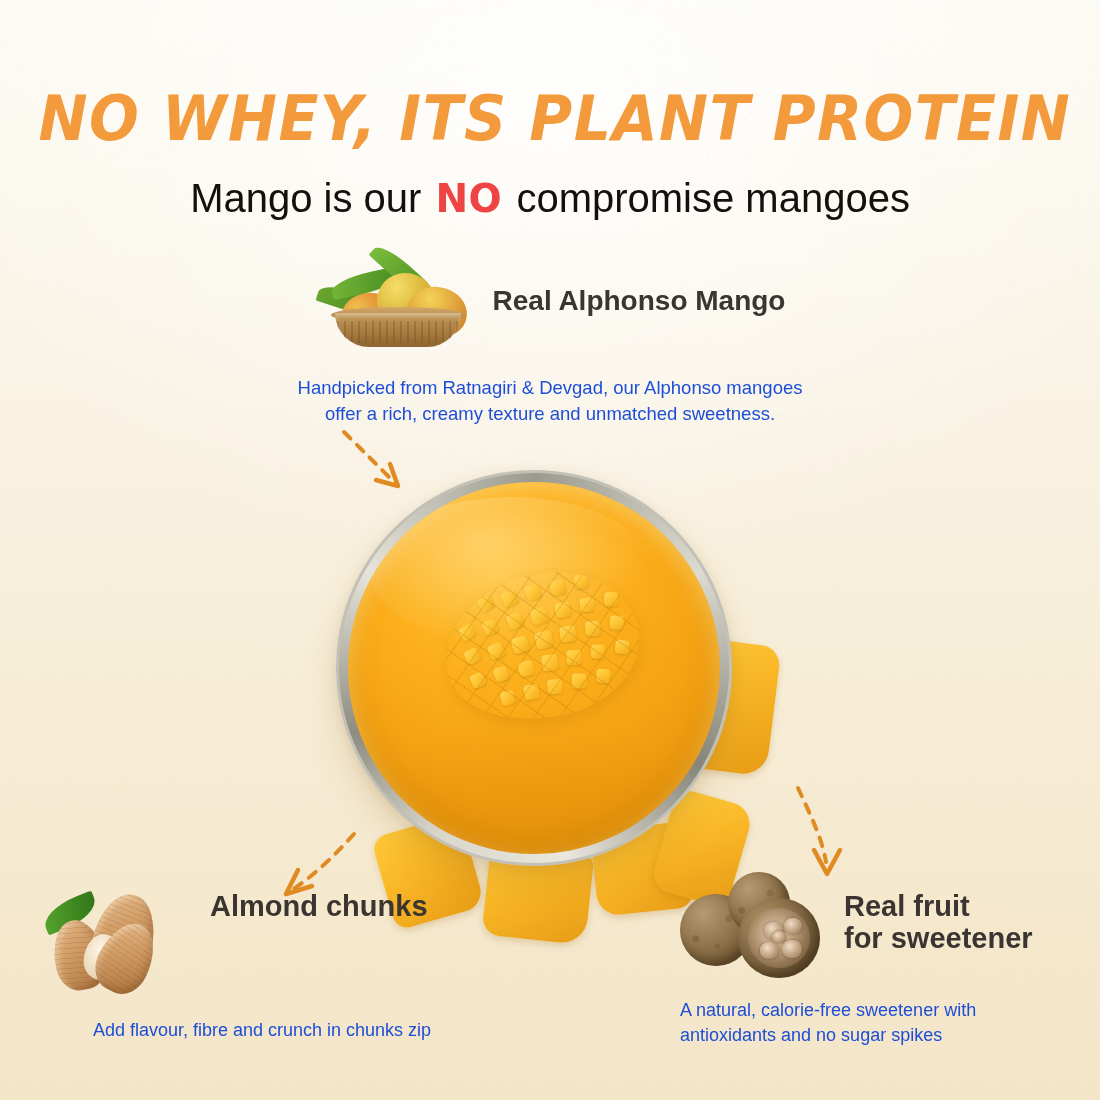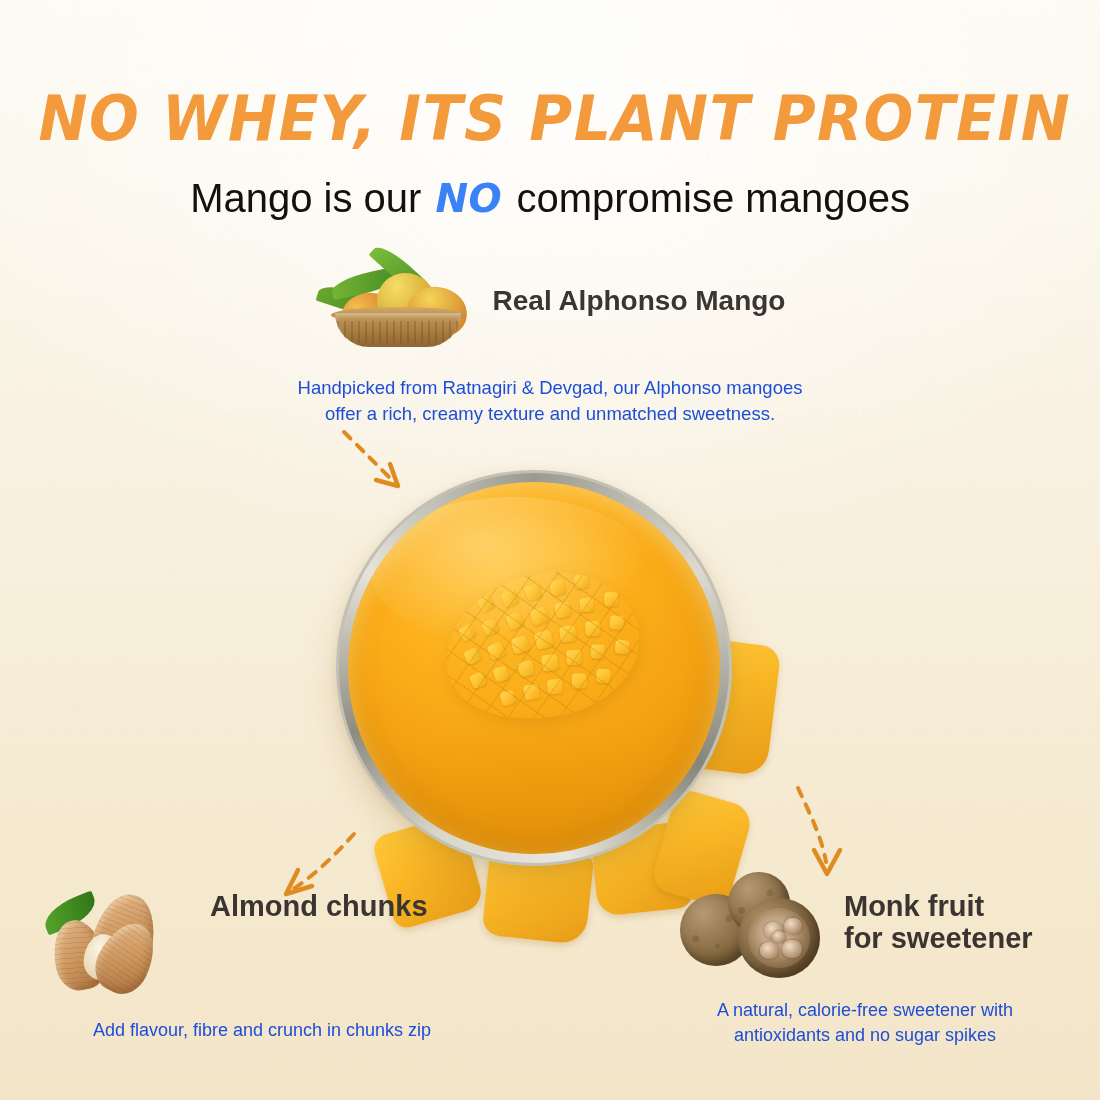--- a/index.html
+++ b/index.html
@@ -58,22 +58,22 @@
     position:absolute; top:176px; left:0; width:1100px;
     text-align:center;
     font-family:"Liberation Sans", sans-serif;
     font-weight:400;
     font-size:40px;
     color:#14100d;
     white-space:nowrap;
   }
   .subheadline .accent{
     font-family:"DejaVu Sans", sans-serif;
-    font-weight:700; font-style:italic;
-    color:#3b82f6;
+    font-weight:700; 
+    color:#ef4444;
     font-size:39px;
     letter-spacing:.5px;
     padding:0 3px;
   }
 
   
   .feat-title{
     font-family:"Liberation Sans", sans-serif;
     font-weight:700;
     color:#3a3531;
@@ -98,21 +98,21 @@
   
   .almond-block{ position:absolute; top:890px; left:42px; width:460px; }
   .almond-row{ display:flex; gap:8px; }
   .almond-title{ font-size:29px; margin-left:10px; }
   .almond-desc{ margin-top:26px; font-size:18px; text-align:center; width:440px; }
 
   
   .monk-block{ position:absolute; top:868px; left:680px; width:400px; }
   .monk-row{ display:flex; align-items:center; gap:14px; }
   .monk-title{ font-size:29px; }
-  .monk-desc{ margin-top:22px; font-size:18px; text-align:center; width:370px; }
+  .monk-desc{ margin-top:22px; font-size:18px; text-align:left; width:370px; }
 
   
   .img{ position:relative; flex:none; }
 
   
   .basket{ width:160px; height:92px; }
   .leafA,.leafB,.leafC{ position:absolute; border-radius:60% 6% 60% 6%; }
   .leafA{ width:78px;height:22px; left:2px;  top:36px; background:linear-gradient(100deg,#6aa82f,#3f7c1c); transform:rotate(18deg); }
   .leafB{ width:70px;height:20px; left:16px; top:18px; background:linear-gradient(100deg,#74b636,#478a22); transform:rotate(-12deg); }
   .leafC{ width:62px;height:19px; left:52px; top:4px;  background:linear-gradient(100deg,#7cbe3c,#4e9026); transform:rotate(42deg); }
@@ -391,20 +391,20 @@
           </div>
         <div class="mf-inner" id="mfseeds">
             <div class="seed" style="left: 16px; top: 14px; width: 20px; height: 17.6px;"></div>
             <div class="seed" style="left: 36px; top: 10px; width: 18px; height: 15.84px;"></div>
             <div class="seed" style="left: 12px; top: 34px; width: 19px; height: 16.72px;"></div>
             <div class="seed" style="left: 34px; top: 32px; width: 20px; height: 17.6px;"></div>
             <div class="seed" style="left: 24px; top: 23px; width: 14px; height: 12.32px;"></div>
           </div>
       </div>
       <div class="feat-title monk-title">
-        <div>Monk fruit</div>
+        <div>Real fruit</div>
         <div>for sweetener</div>
       </div>
     </div>
     <div class="feat-desc monk-desc">A natural, calorie-free sweetener with antioxidants and no sugar spikes</div>
   </div>
 
 </div>
 
 </body></html>

